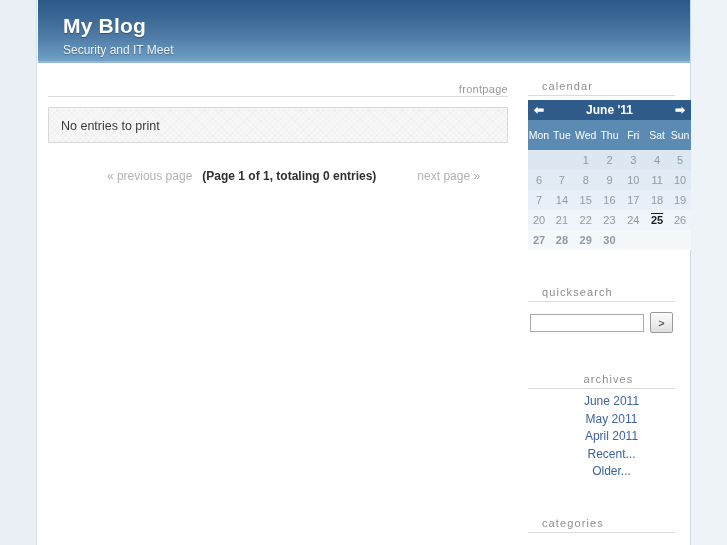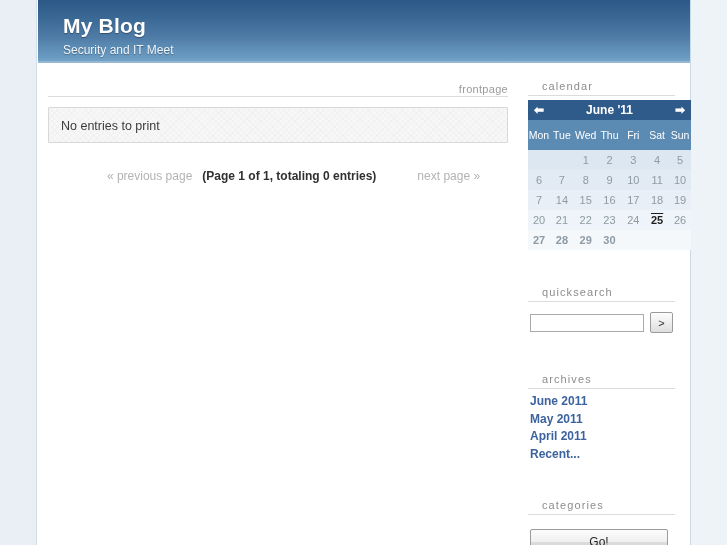--- a/index.html
+++ b/index.html
@@ -212,21 +212,21 @@
     border-radius: 2px;
     padding: 0;
   }
 
   
   .archive-list {
     list-style: none;
     margin: 4px 0 0 0;
     padding: 0;
   }
-  .archive-list li { margin: 0; font-weight: bold; }
+  .archive-list li { margin: 0; }
   .archive-link {
     display: block;
     color: #3c63a0;
     font-size: 12px;
     text-decoration: none;
     padding: 1px 0 1px 2px;
     line-height: 15.5px;
   }
 
   
@@ -341,34 +341,37 @@
     </div>
 
     <div class="plugin" style="margin-top:22px;">
       <div class="plugin-title">quicksearch</div>
       <div class="qs-row">
         <input type="text" class="qs-input" placeholder="" style="">
         <button class="qs-button">&gt;</button>
       </div>
     </div>
 
-    <div class="plugin" style="margin-top:26px;">
+    <div class="plugin" style="margin-top:26px;text-align:center;">
       <div class="plugin-title">archives</div>
       <ul class="archive-list">
         <li>
             <a href="#" class="archive-link">June 2011</a>
           </li>
         <li>
             <a href="#" class="archive-link">May 2011</a>
           </li>
         <li>
             <a href="#" class="archive-link">April 2011</a>
           </li>
         <li>
             <a href="#" class="archive-link">Recent...</a>
+          </li>
+        <li>
+            <a href="#" class="archive-link">Older...</a>
           </li>
       </ul>
     </div>
 
     <div class="plugin" style="margin-top:22px;">
       <div class="plugin-title">categories</div>
       <div class="go-wrap">
         <button class="go-button">Go!</button>
       </div>
     </div>

